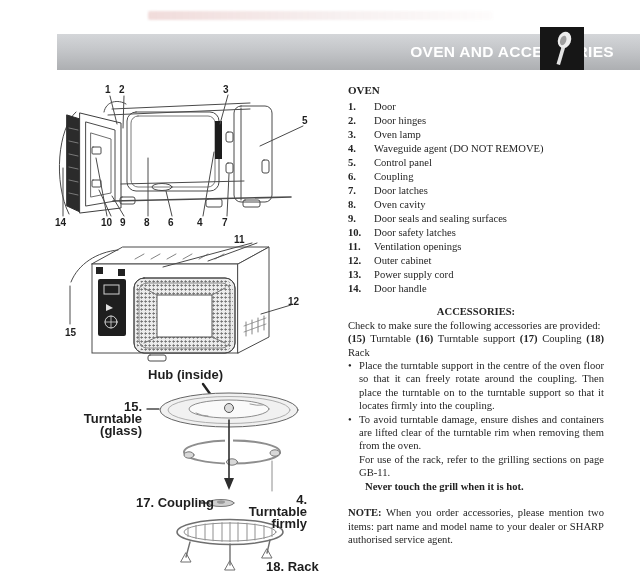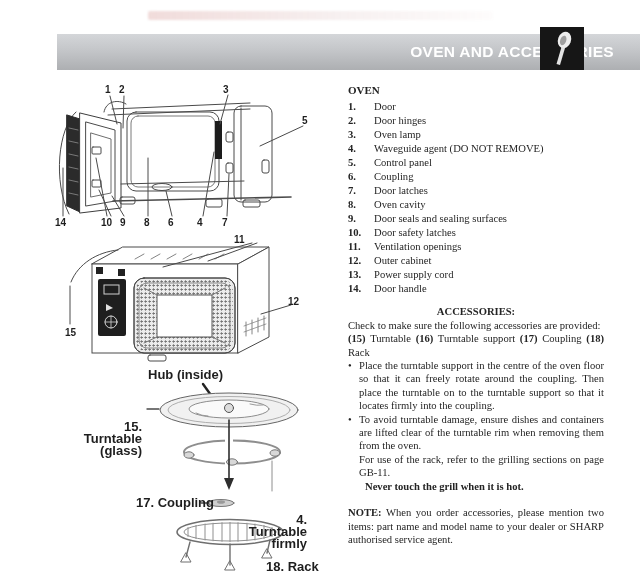--- a/index.html
+++ b/index.html
@@ -33,21 +33,21 @@
   .bdot{width:11px;flex:none;}
   .bullet p{flex:1;}
   .indent{margin-left:11px;}
   .warn{font-weight:bold;padding-left:17px;}
   .note{margin-top:13px;}
   .bold{font-weight:bold;}
 
   
   .co{position:absolute;font-weight:bold;font-size:10px;color:#1e1e1e;}
   .cap{position:absolute;font-weight:bold;font-size:13px;line-height:12px;color:#1e1e1e;}
-  .ra{text-align:right;margin-top:20px;}
+  .ra{text-align:right;}
   svg.art{position:absolute;left:0;top:0;pointer-events:none;}
 </style>
 </head>
 <body>
 
 <div class="abs streak"></div>
 
 <div class="abs hbar">
   <span class="htitle">OVEN AND ACCESSORIES</span>
 </div>

